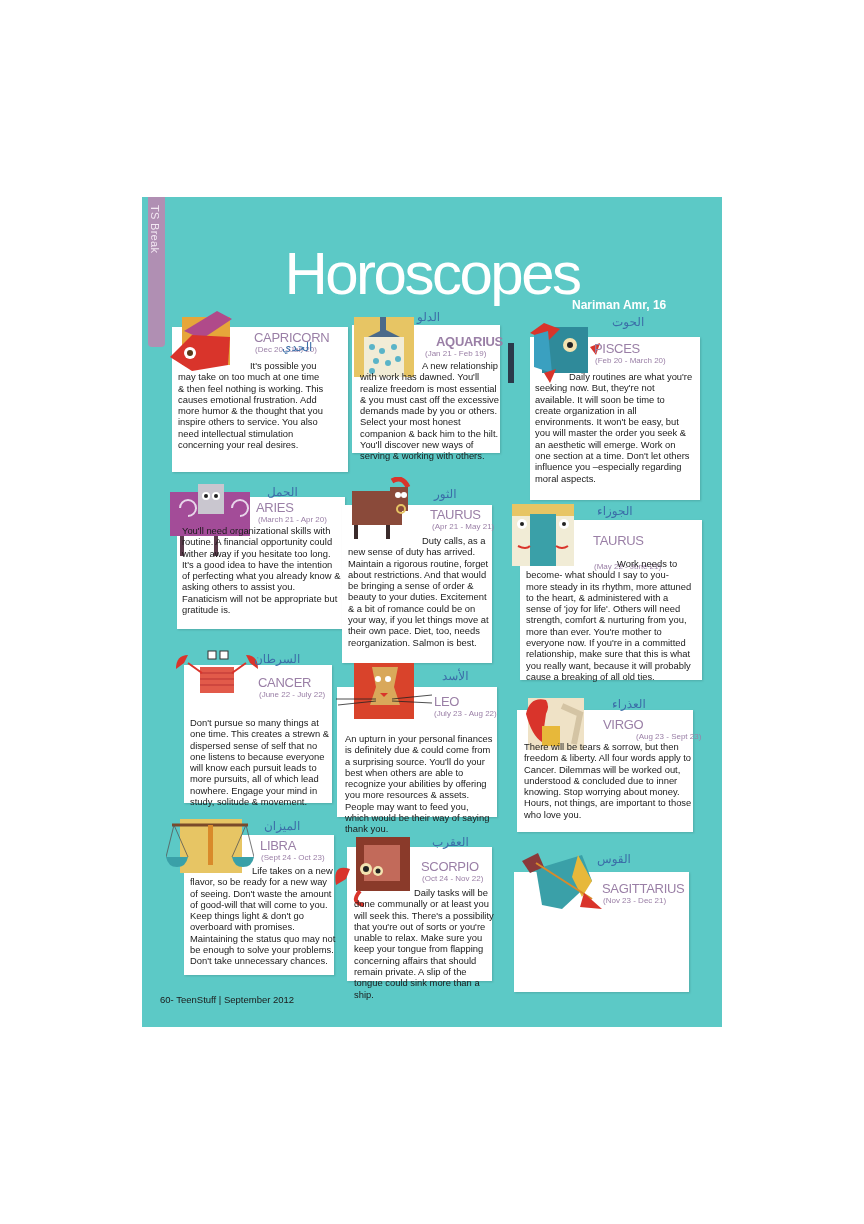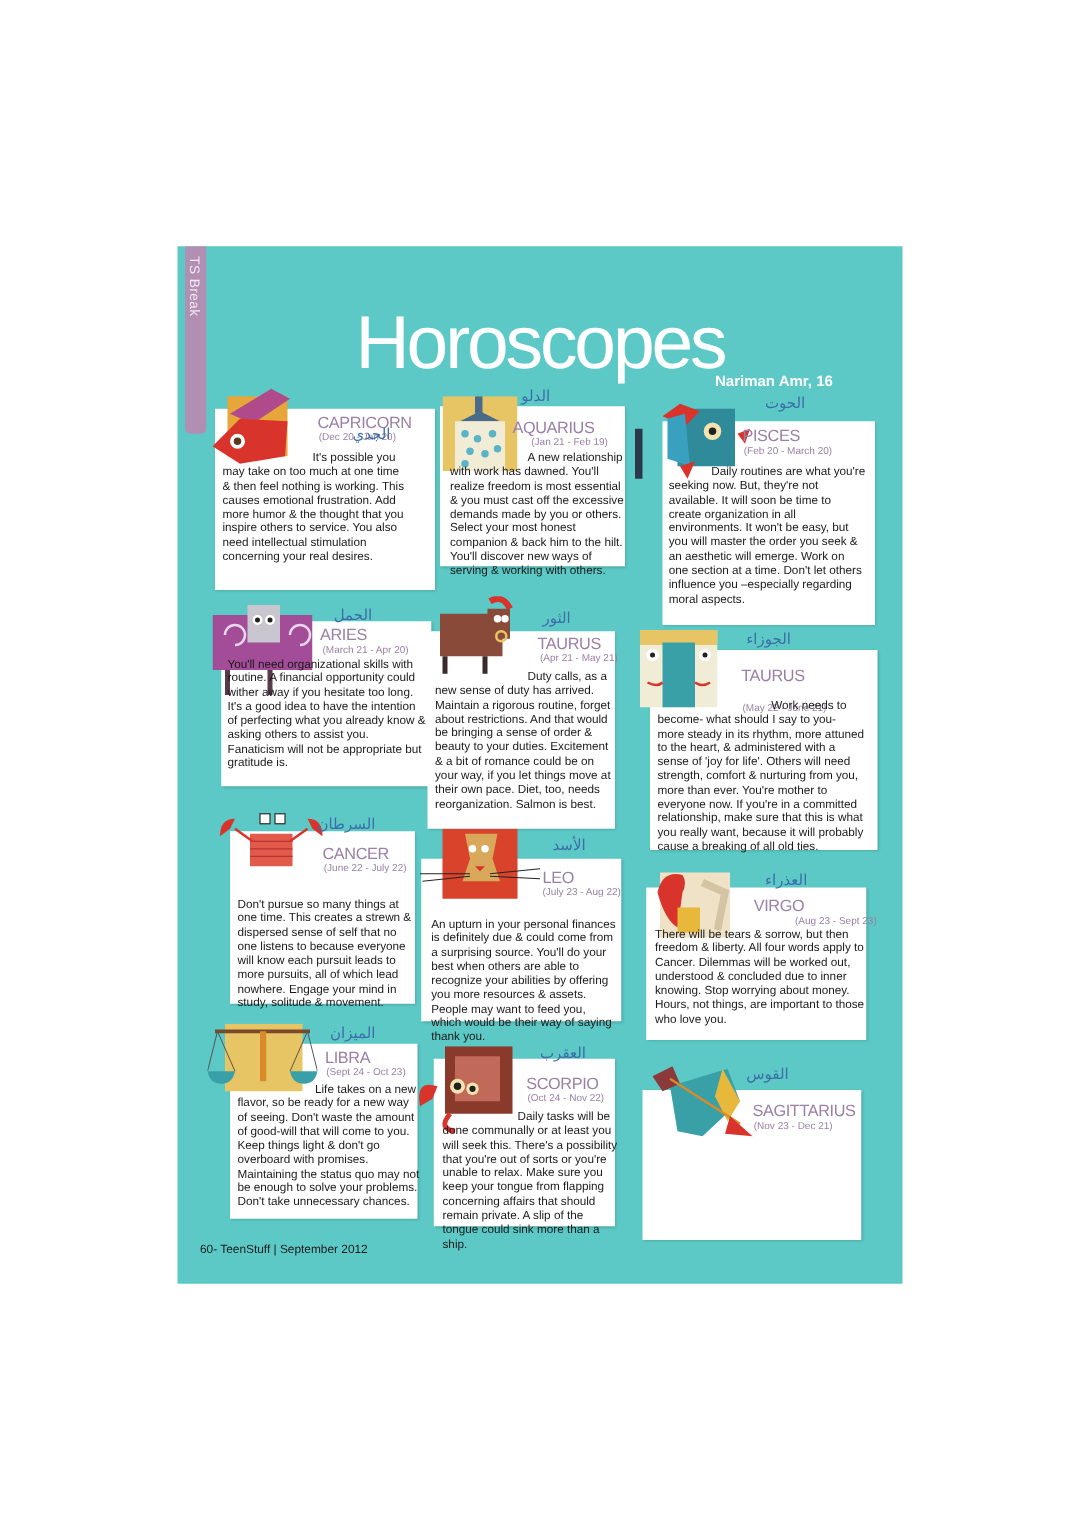--- a/index.html
+++ b/index.html
@@ -54,21 +54,21 @@
     <g fill="#5ab4c8">
         <circle cx="18" cy="30" r="3"></circle>
         <circle cx="28" cy="34" r="3"></circle>
         <circle cx="40" cy="30" r="3"></circle>
         <circle cx="22" cy="44" r="3"></circle>
         <circle cx="34" cy="46" r="3"></circle>
         <circle cx="44" cy="42" r="3"></circle>
         <circle cx="18" cy="54" r="3"></circle>
       </g>
   </svg>
-  <div class="sign" style="left:268px;top:137px;">AQUARIUS</div>
+  <div class="sign" style="left:294px;top:137px;font-weight:bold;">AQUARIUS</div>
   <div class="dates" style="left:283px;top:152px;">(Jan 21 - Feb 19)</div>
   <div class="note" style="left:275px;top:113px;">الدلو</div>
   <div class="body" style="left:218px;top:163px;width:140px;text-indent:62px;">
     <p>A new relationship with work has dawned. You'll realize freedom is most essential &amp; you must cast off the excessive demands made by you or others. Select your most honest companion &amp; back him to the hilt. You'll discover new ways of serving &amp; working with others.</p>
   </div>
 
   <div class="card" style="left:388px;top:140px;width:170px;height:163px;"></div>
   <svg class="illus" style="left:362px;top:120px;" width="110" height="72" viewBox="0 0 110 72">
     <rect x="4" y="26" width="6" height="40" fill="#2a3a4a"></rect>
     <rect x="38" y="10" width="46" height="46" fill="#2f8a9a"></rect>

